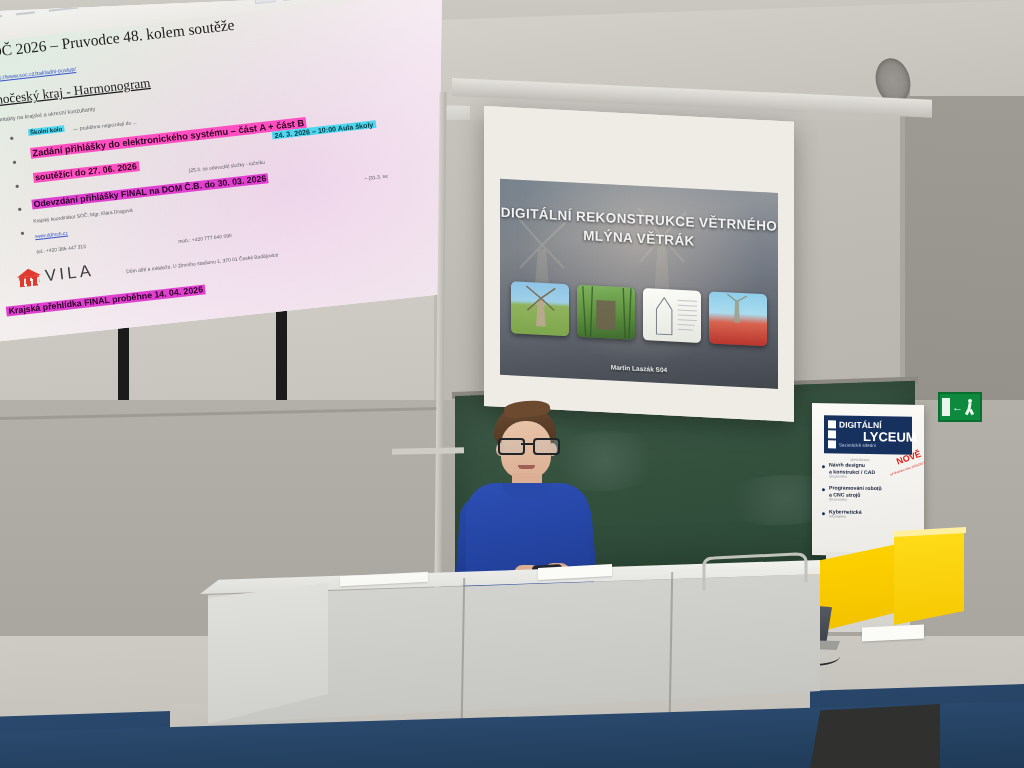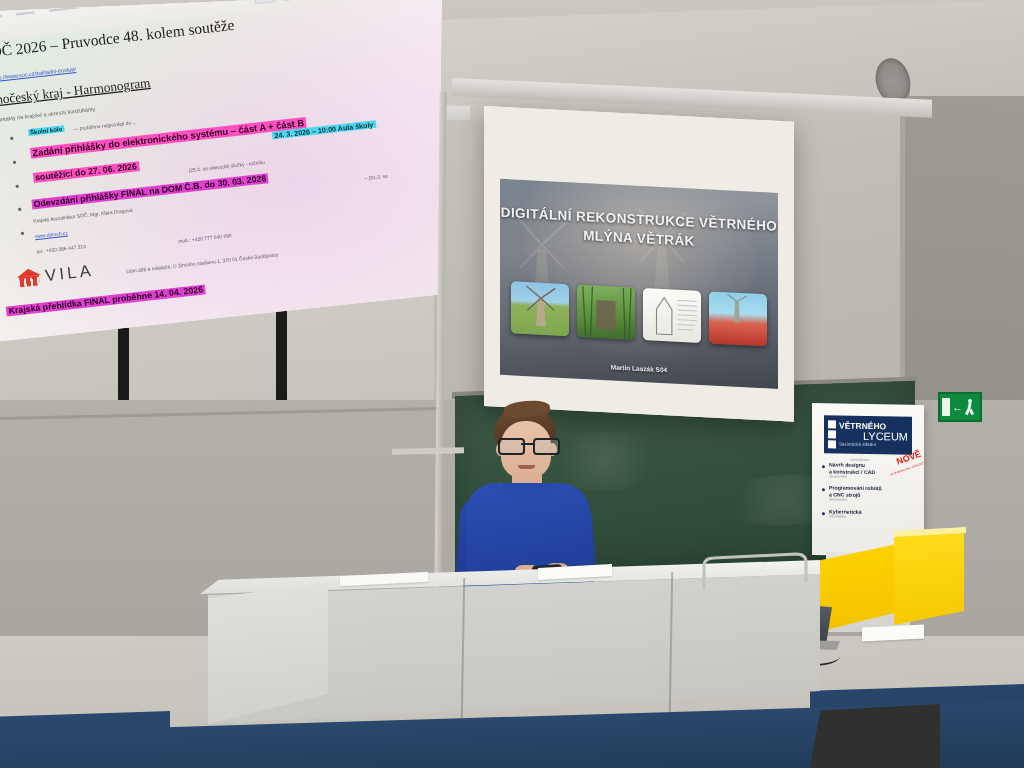--- a/index.html
+++ b/index.html
@@ -446,22 +446,22 @@
   </div>
 
   <div class="poster">
     <div class="poster-logo">
       <div class="plogo-col">
         <span class="plogo-sq"></span>
           <span class="plogo-sq"></span>
           <span class="plogo-sq"></span>
       </div>
       <div class="plogo-txt">
-        <div style="font-size:8.5px;font-weight:700;">VĚTRNÉHO</div>
-        <div style="font-size:11px;font-weight:400;padding-left:24px;">LYCEUM</div>
+        <div style="font-size:8.5px;font-weight:700;">DIGITÁLNÍ</div>
+        <div style="font-size:13px;font-weight:700;padding-left:24px;">LYCEUM</div>
         <div class="poster-sub" style="font-size:4.5px;margin-top:1px;">Sezimácká střední</div>
       </div>
     </div>
 
     <div style="position:absolute;left:38px;top:54px;font-size:3.6px;color:#9aa0aa;">specializace</div>
     <div class="nove" style="font-size:9px;">NOVĚ</div>
     <div class="nove-sub" style="font-size:3px;">od školního roku 2026/2027</div>
 
     <div class="poster-bullets">
       <div class="pb">

